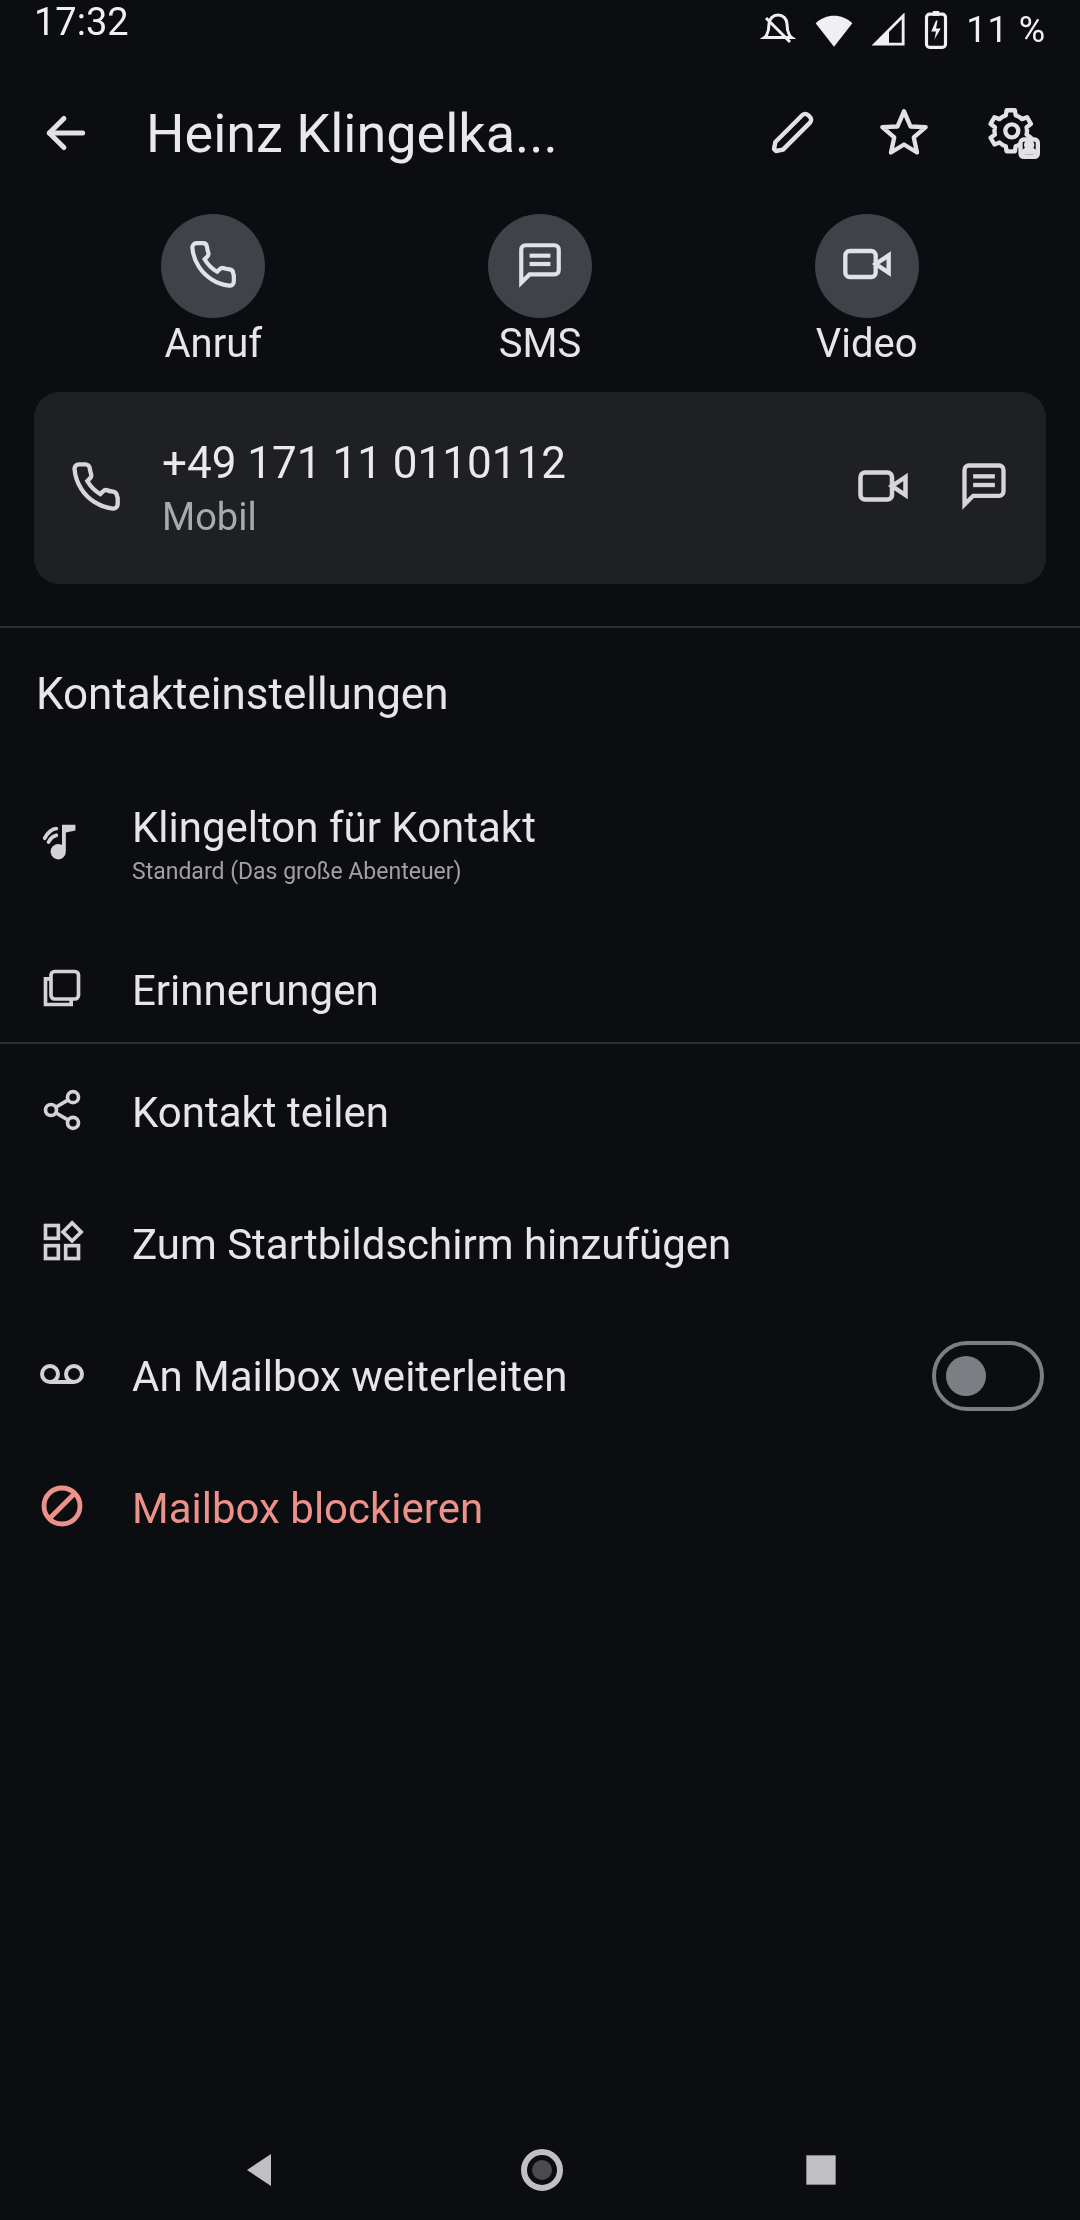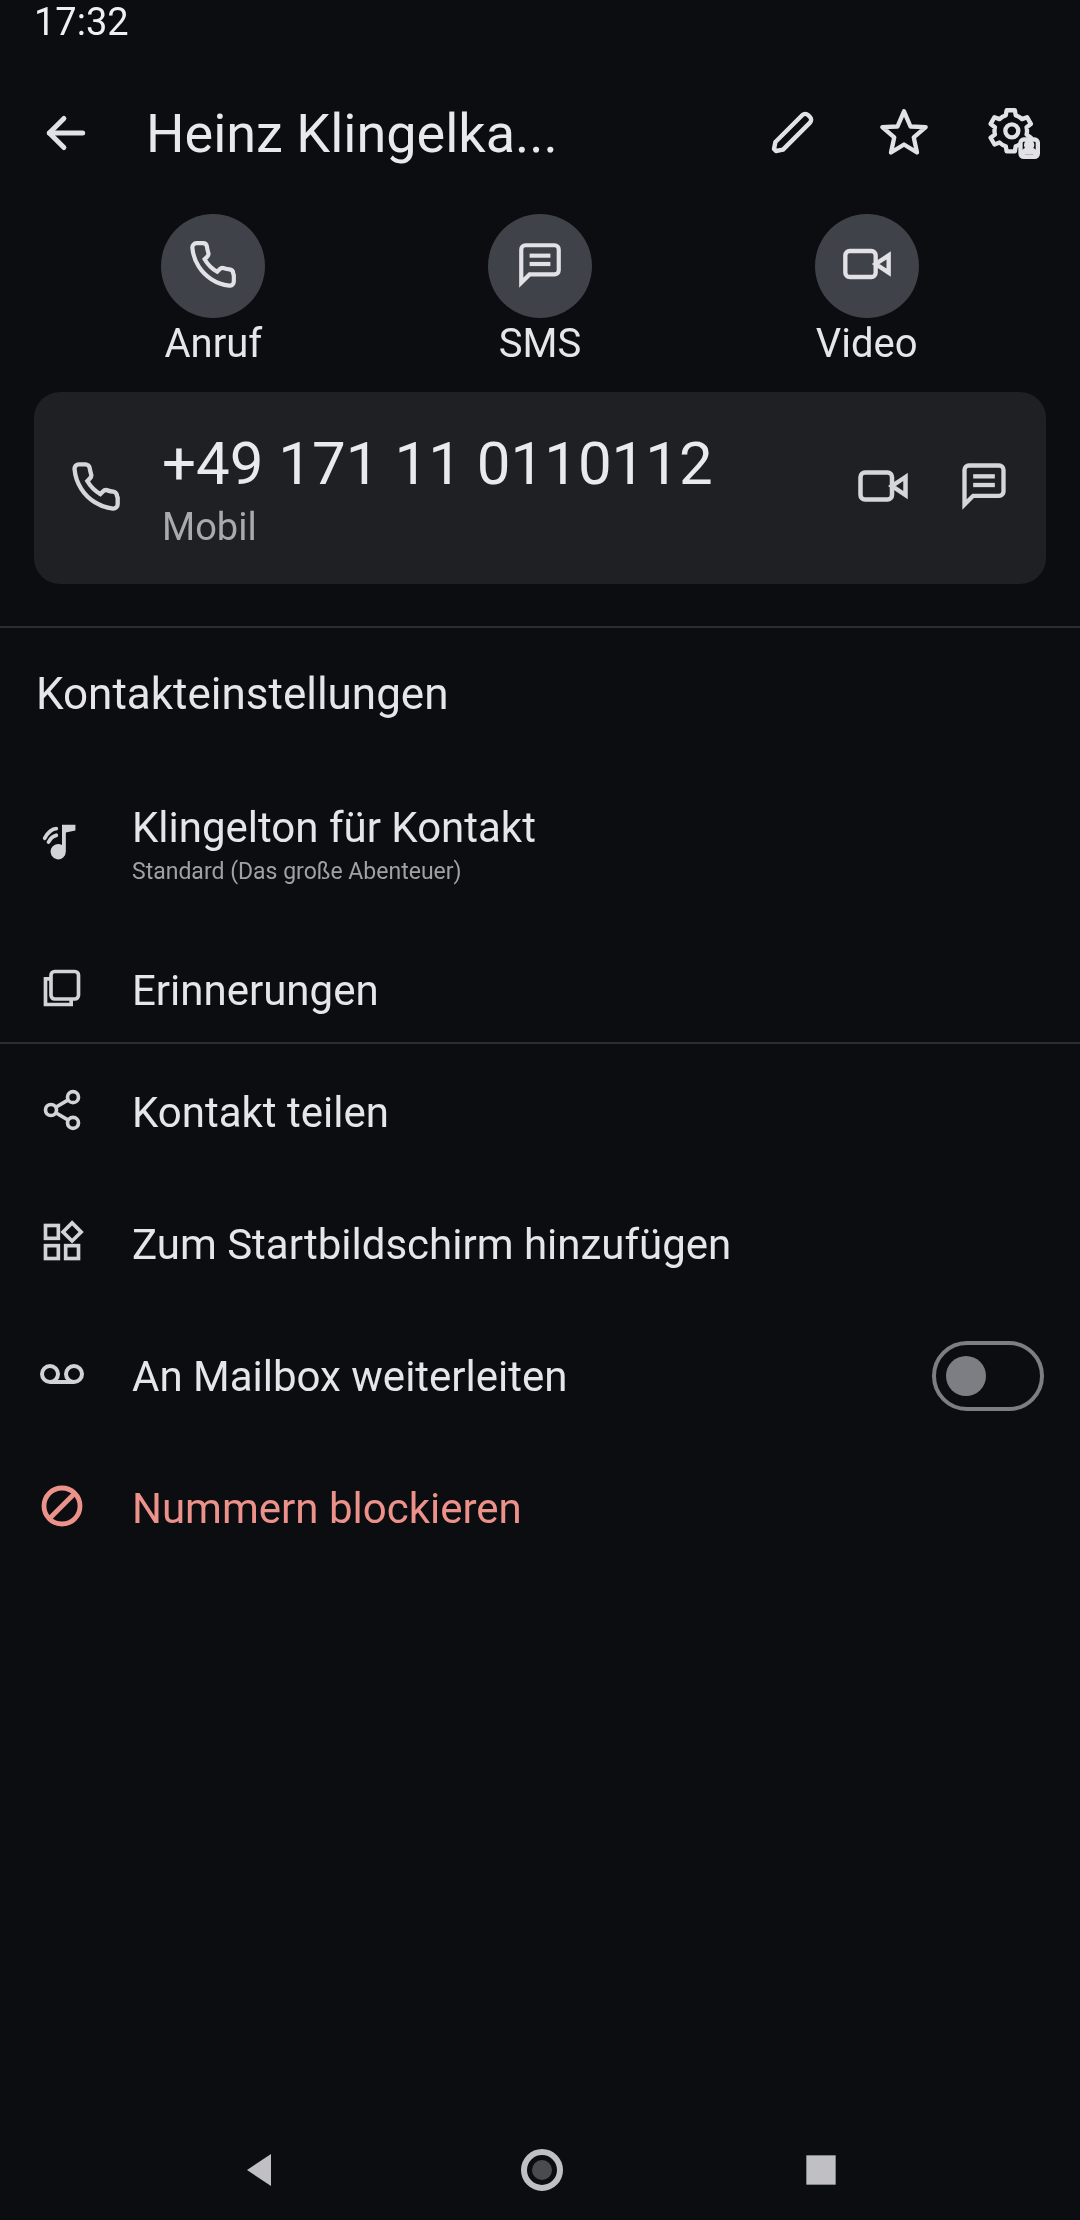--- a/index.html
+++ b/index.html
@@ -72,21 +72,21 @@
   .phone-card {
     position: absolute; top: 392px; left: 34px; right: 34px;
     height: 192px;
     background: #1e2024;
     border-radius: 26px;
     display: flex; align-items: center;
     padding: 0 36px;
     gap: 40px;
   }
   .phone-card .txt { flex: 1 1 auto; display: flex; flex-direction: column; gap: 6px; }
-  .phone-card .num { font-size: 60px; color: #eaeaee; }
+  .phone-card .num { font-size: 44px; color: #eaeaee; }
   .phone-card .lbl { font-size: 38px; color: #a9aab0; }
   .phone-card .actions { display: flex; gap: 48px; }
 
   
   .divider {
     position: absolute; left: 0; right: 0;
     height: 2px; background: #2b2d31;
   }
   .div1 { top: 626px; }
   .div2 { top: 1042px; }
@@ -152,20 +152,47 @@
     display: flex; align-items: center; justify-content: space-around;
     padding: 0 120px;
   }
   .nav-bar svg { display: block; }
 </style>
 </head>
 <body>
 
 <div class="status-bar">
   <span>17:32</span>
+  <div class="status-right">
+    <span>
+      <svg width="36" height="36" viewBox="0 0 24 24" fill="none" stroke="currentColor" stroke-width="2">
+        <path d="M18 8a6 6 0 10-12 0c0 7-3 9-3 9h18s-3-2-3-9"></path>
+        <path d="M4 4l16 16"></path>
+      </svg>
+    </span>
+    <span>
+      <svg width="40" height="34" viewBox="0 0 24 20">
+          <path fill="currentColor" d="M12 20L1 6c6-6 16-6 22 0L12 20z"></path>
+        </svg>
+    </span>
+    <span>
+      <svg width="34" height="34" viewBox="0 0 24 24">
+        <path fill="none" stroke="currentColor" stroke-width="2" d="M2 22L22 2v20H2z"></path>
+        <path fill="currentColor" d="M2 22L12 12v10H2z"></path>
+      </svg>
+    </span>
+    <span>
+      <svg width="24" height="38" viewBox="0 0 14 24">
+        <rect x="1" y="2" width="12" height="21" rx="2" fill="none" stroke="currentColor" stroke-width="2"></rect>
+        <rect x="5" y="0" width="4" height="3" fill="currentColor"></rect>
+        <path fill="currentColor" d="M7 6l-3 7h3l-1 5 4-7H7l1-5z"></path>
+      </svg>
+    </span>
+    <span class="battery-text">11 %</span>
+  </div>
 </div>
 
 <div class="app-bar">
   <div class="icon-btn">
     <svg width="50" height="50" viewBox="0 0 24 24" fill="none" stroke="currentColor" stroke-width="2.4" stroke-linecap="round" stroke-linejoin="round">
       <line x1="20" y1="12" x2="4" y2="12"></line>
       <polyline points="11 5 4 12 11 19"></polyline>
     </svg>
   </div>
   <div class="title">Heinz Klingelka...</div>
@@ -342,21 +369,21 @@
   <div class="row block danger">
     <div class="icon-slot">
         <span>
       <svg width="48" height="48" viewBox="0 0 24 24" fill="none" stroke="currentColor" stroke-width="2.4">
             <circle cx="12" cy="12" r="9"></circle>
             <line x1="5.5" y1="18.5" x2="18.5" y2="5.5"></line>
           </svg>
     </span>
       </div>
     <div class="row-text">
-      <span class="primary">Nummern blockieren</span>
+      <span class="primary">Mailbox blockieren</span>
     </div>
   </div>
 </div>
 
 <div class="nav-bar">
   <span>
     <svg width="48" height="48" viewBox="0 0 24 24">
         <path fill="#bfbfc4" d="M17 4v16L5 12z"></path>
       </svg>
   </span>

